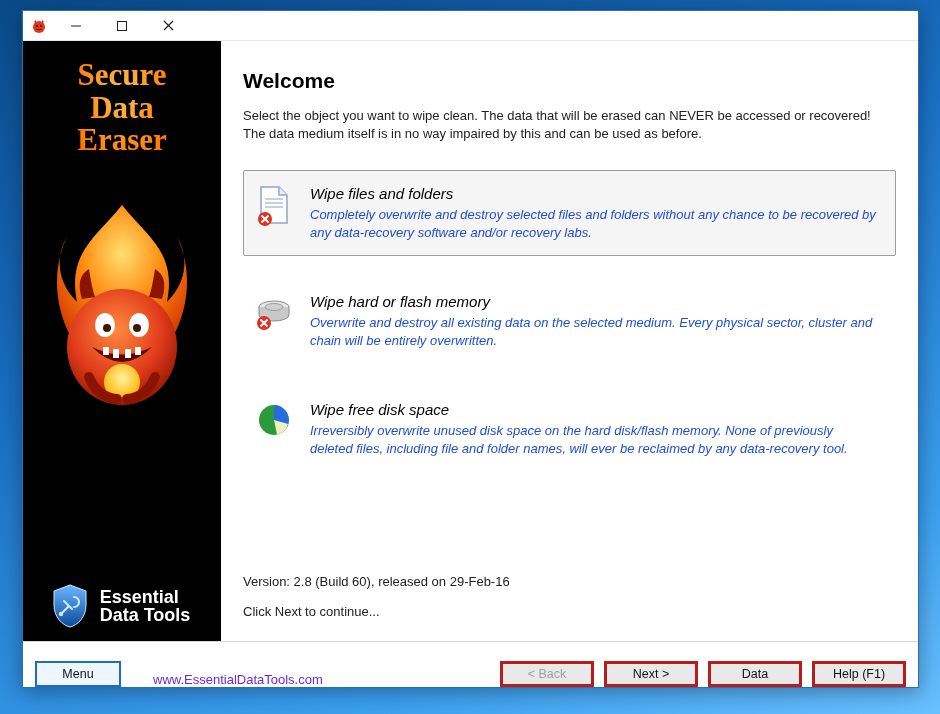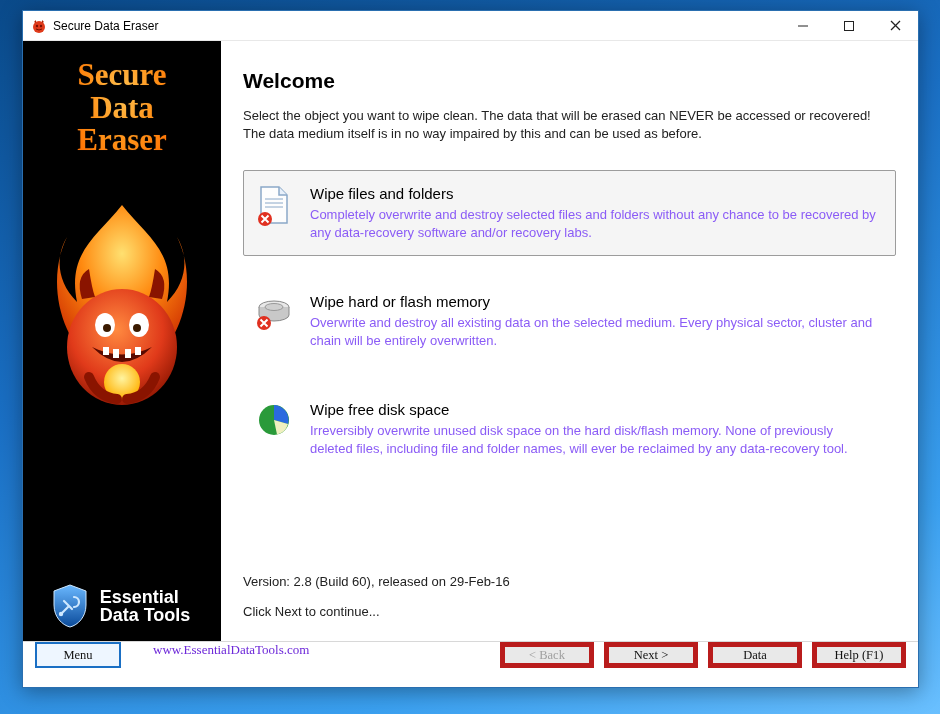--- a/index.html
+++ b/index.html
@@ -127,62 +127,62 @@
     margin-bottom: 28px;
   }
   .options { display:flex; flex-direction:column; gap:22px; }
   .option {
     display:flex;
     gap:16px;
     padding:14px 16px 14px 10px;
     border:1px solid transparent;
     border-radius:2px;
     cursor:pointer;
+    font-style:italic;
   }
   .option.selected {
     background:#f5f5f5;
     border:1px solid #9c9c9c;
   }
   .opt-icon { width:40px; flex-shrink:0; display:flex; align-items:flex-start; justify-content:center; }
   .opt-body { flex:1; min-width:0; }
   .opt-title {
     font-size:15px;
     font-weight:400;
     color:#000;
     margin-bottom:4px;
   }
   .opt-desc {
     font-size:13px;
-    color:#8b5cf6;
+    color:#1d4ed8;
     line-height:1.35;
   }
   .footer-info {
     margin-top:auto;
     font-size:13px;
     color:#222;
     line-height:1.7;
     padding-bottom:8px;
   }
   .bottom-bar {
     height: 46px;
     border-top:1px solid #d8d8d8;
     background:#fff;
     display:flex;
-    align-items:flex-start;
+    align-items:flex-end;
     padding: 0 12px;
     gap:10px;
-    font-family:Liberation Serif, serif;
   }
   .btn {
     height:26px;
     min-width:94px;
     padding:0 10px;
     font-size:12.5px;
     background:#e9e9e9;
-    border:5px solid #b91c1c;
+    border:3px solid #b91c1c;
     color:#111;
     display:flex;
     align-items:center;
     justify-content:center;
     cursor:pointer;
   }
   .btn.menu {
     border:2px solid #1a6fc4;
     background:#eef6ff;
     min-width:86px;
@@ -210,21 +210,20 @@
     <span class="app-icon">
       <svg viewBox="0 0 16 16" width="16" height="16">
         <circle cx="8" cy="9" r="6" fill="#e03a1a"></circle>
         <circle cx="6" cy="8" r="1.2" fill="#7a0f00"></circle>
         <circle cx="10" cy="8" r="1.2" fill="#7a0f00"></circle>
         <path d="M5 11 Q8 13 11 11" stroke="#7a0f00" stroke-width="1" fill="none"></path>
         <path d="M3 4 L5 2 L5 5 Z" fill="#b02000"></path>
         <path d="M13 4 L11 2 L11 5 Z" fill="#b02000"></path>
       </svg>
     </span>
-    <span class="title">Secure Data Eraser</span>
     <div class="win-controls">
       <div class="win-btn">
         <svg width="10" height="10">
             <line x1="0" y1="5" x2="10" y2="5" stroke="#222" stroke-width="1"></line>
           </svg>
       </div>
       <div class="win-btn">
         <svg width="10" height="10">
             <rect x="0.5" y="0.5" width="9" height="9" fill="none" stroke="#222" stroke-width="1"></rect>
           </svg>

